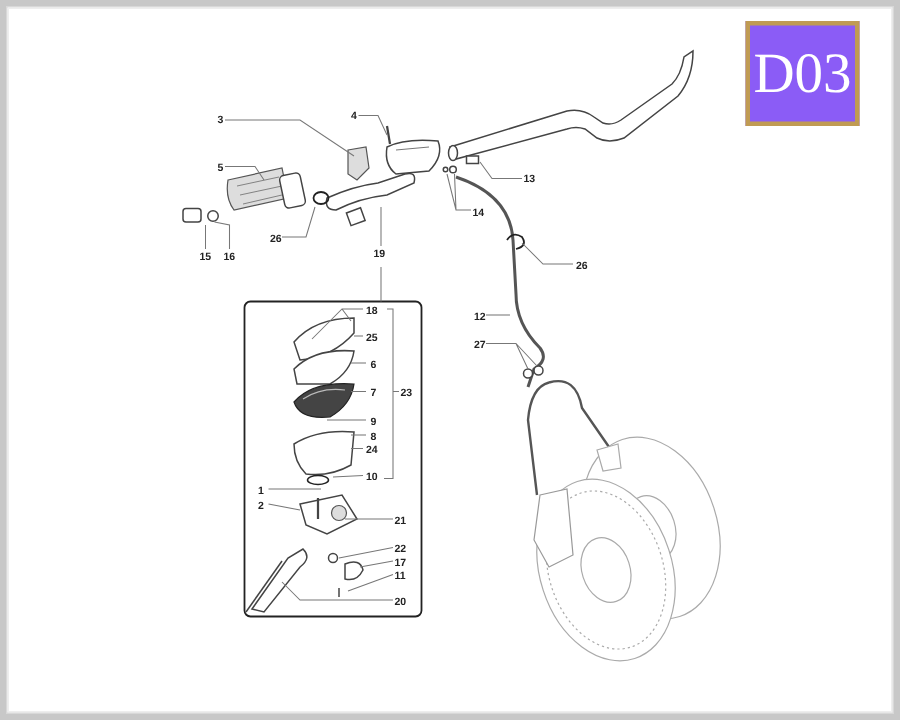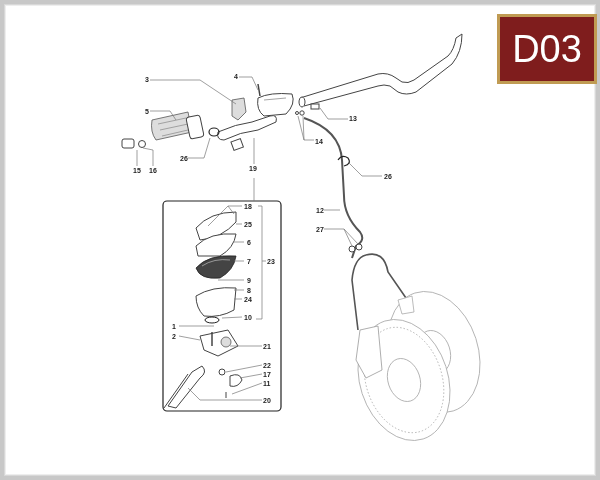--- a/index.html
+++ b/index.html
@@ -1,18 +1,18 @@
 <!DOCTYPE html>
 <html><head>
 <meta charset="utf-8">
 <style>
   html, body { margin:0; padding:0; }
   body { width:600px; height:480px; background:#c8c8c8; position:relative; overflow:hidden; font-family:"Liberation Sans", sans-serif; }
   .frame { position:absolute; left:4px; top:4px; width:590px; height:470px; background:#ffffff; border:1px solid #d8d8d8; box-shadow: inset 0 0 0 1px #eeeeee; }
-  .badge { position:absolute; left:497px; top:14px; width:100px; height:70px; background:#7f1d1d; border:3px solid #c09b53; box-sizing:border-box; display:flex; align-items:center; justify-content:center; color:#ffffff; font-size:38px; font-family:Liberation Sans, sans-serif; letter-spacing:0px; }
+  .badge { position:absolute; left:497px; top:14px; width:76px; height:70px; background:#8b5cf6; border:3px solid #c09b53; box-sizing:border-box; display:flex; align-items:center; justify-content:center; color:#ffffff; font-size:38px; font-family:Liberation Serif, serif; letter-spacing:0px; }
   svg.drawing { position:absolute; left:0; top:0; }
   .lbl { font-family:"Liberation Sans", sans-serif; font-size:7px; font-weight:bold; fill:#222; }
   .leader { stroke:#777; stroke-width:0.7; fill:none; }
   .part { stroke:#444; stroke-width:1; fill:#fff; }
   .partg { stroke:#555; stroke-width:0.8; fill:#ddd; }
   .faint { stroke:#aaa; stroke-width:0.8; fill:none; }
 </style>
 </head>
 <body>
 

